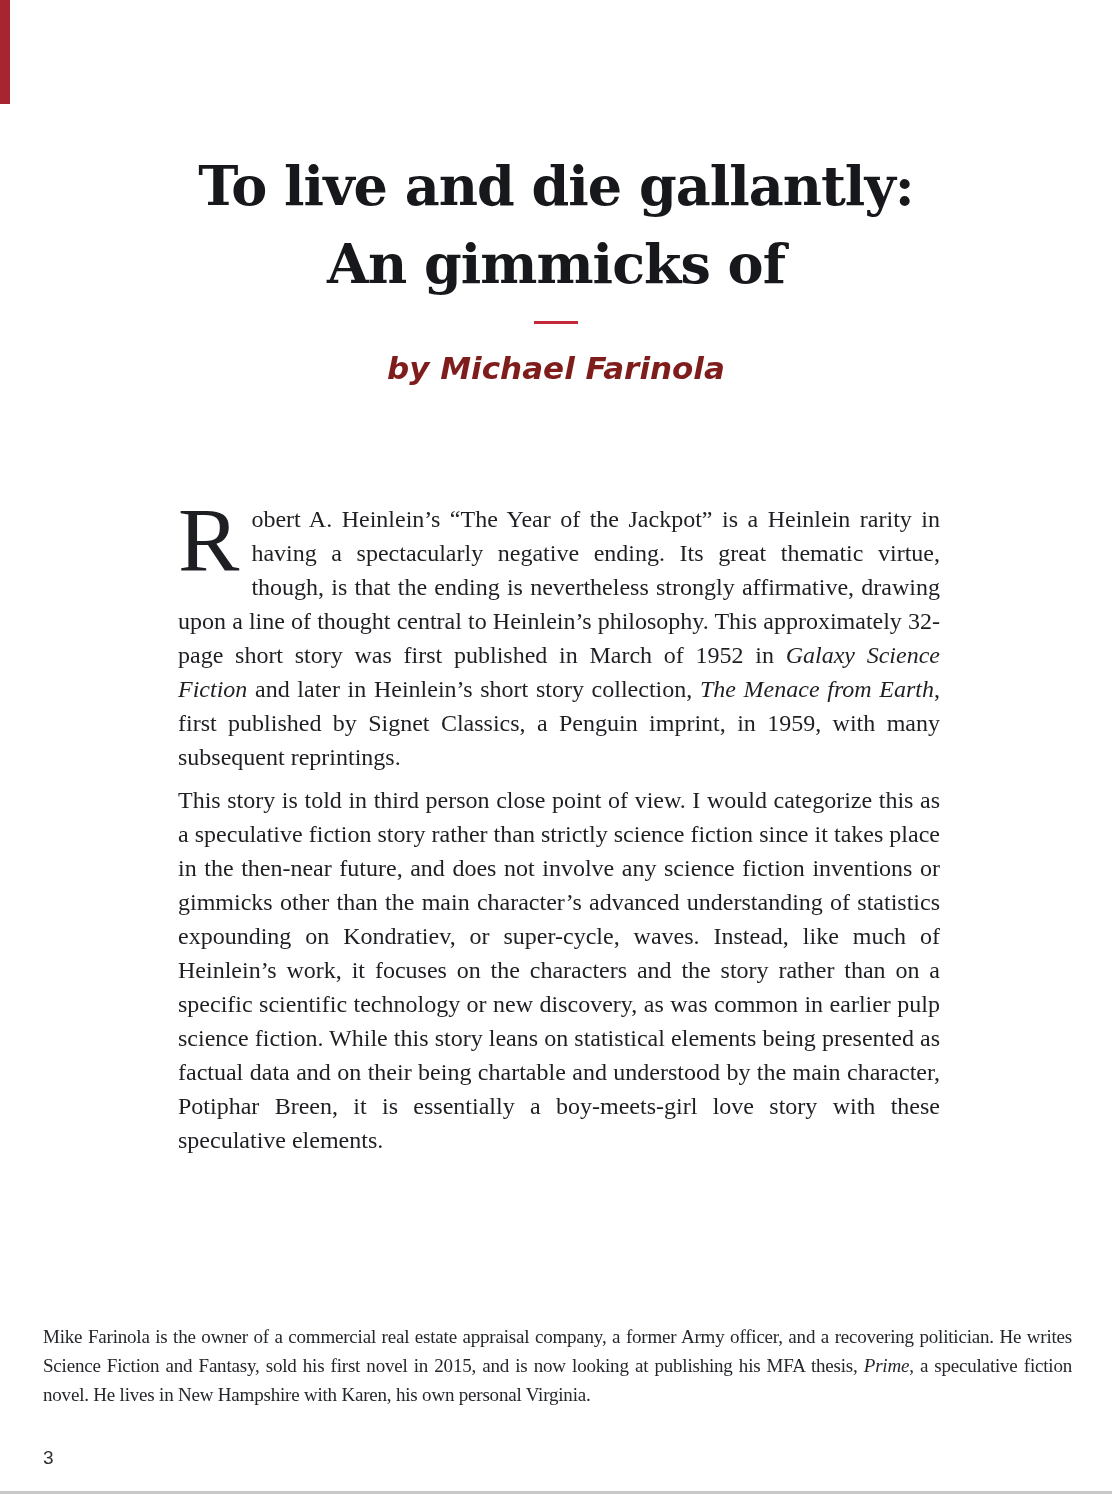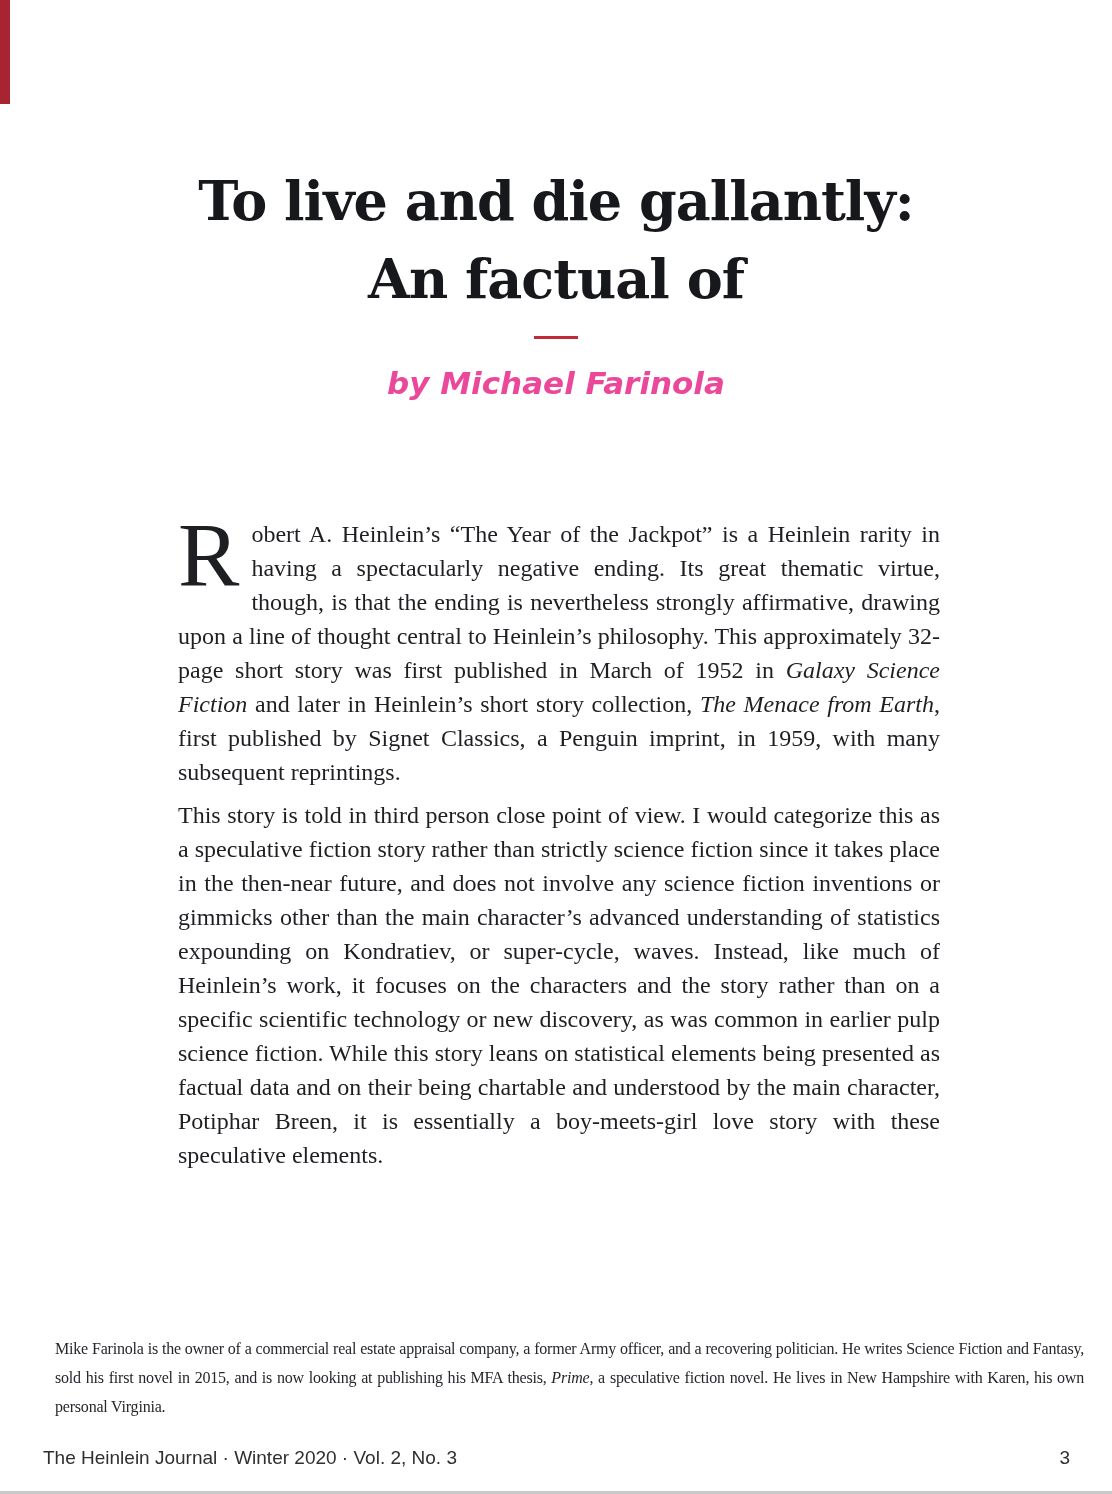--- a/index.html
+++ b/index.html
@@ -12,41 +12,41 @@
     font-family: "Liberation Serif", serif;
   }
   .accent-bar {
     position: absolute;
     left: 0; top: 0;
     width: 10px; height: 104px;
     background: var(--accent_bar, #a72531);
   }
   .title-block { padding-top: 146px; text-align: center; }
   .title {
-    margin: 16px;
+    margin: 1px;
     font-family: "DejaVu Serif", serif;
     font-weight: 700;
     font-size: 54px;
     line-height: 78px;
     letter-spacing: -1px;
     color: #17181c;
   }
   .title-line { display: block; }
   .divider {
     width: 44px; height: 3px;
     margin: 18px auto 0;
     background: var(--divider, #c4293a);
   }
   .byline {
     margin-top: 26px;
     font-family: "DejaVu Sans", sans-serif;
     font-weight: 700;
     font-style: italic;
     font-size: 31px;
-    color: #ec4899;
+    color: #7f1d1d;
   }
   .article-body {
     margin: 116px 0 0 178px;
     width: 762px;
     font-size: 24px;
     line-height: 34px;
     color: #1e1f23;
     text-align: justify;
   }
   .para { margin: 0; }
@@ -58,22 +58,22 @@
     line-height: 72px;
     padding: 2px 12px 0 0;
     color: #1e1f23;
   }
   .para i, .bio i { font-style: italic; }
   .bio {
     position: absolute;
     left: 43px;
     width: 1029px;
     top: 1322px;
-    margin: 12px;
-    font-size: 16px;
+    margin: 0;
+    font-size: 19px;
     line-height: 29px;
     letter-spacing: -0.2px;
     color: #24272c;
     text-align: justify;
   }
   .footer-line {
     position: absolute;
     left: 43px; right: 42px;
     top: 1447px;
     display: flex;
@@ -92,32 +92,31 @@
 </style>
 </head>
 <body>
 
 <div class="page">
   <div class="accent-bar"></div>
 
   <header class="title-block">
     <h1 class="title">
       <span class="title-line">To live and die gallantly:</span>
-      <span class="title-line">An factual of</span>
+      <span class="title-line">An gimmicks of</span>
     </h1>
     <div class="divider"></div>
     <div class="byline">by Michael Farinola</div>
   </header>
 
   <main class="article-body">
     <p class="para"><span class="dropcap">R</span><span><span>obert A. Heinlein’s “The Year of the Jackpot” is a Heinlein rarity in having a spectacularly negative ending. Its great thematic virtue, though, is that the ending is nevertheless strongly affirmative, drawing upon a line of thought central to Heinlein’s philosophy. This approximately 32-page short story was first published in March of 1952 in </span><i>Galaxy Science Fiction</i><span> and later in Heinlein’s short story collection, </span><i>The Menace from Earth</i><span>, first published by Signet Classics, a Penguin imprint, in 1959, with many subsequent reprintings.</span></span></p>
     <p class="para"><span><span>This story is told in third person close point of view. I would categorize this as a speculative fiction story rather than strictly science fiction since it takes place in the then-near future, and does not involve any science fiction inventions or gimmicks other than the main character’s advanced understanding of statistics expounding on Kondratiev, or super-cycle, waves. Instead, like much of Heinlein’s work, it focuses on the characters and the story rather than on a specific scientific technology or new discovery, as was common in earlier pulp science fiction. While this story leans on statistical elements being presented as factual data and on their being chartable and understood by the main character, Potiphar Breen, it is essentially a boy-meets-girl love story with these speculative elements.</span></span></p>
   </main>
 
   <p class="bio"><span>Mike Farinola is the owner of a commercial real estate appraisal company, a former Army officer, and a recovering politician. He writes Science Fiction and Fantasy, sold his first novel in 2015, and is now looking at publishing his MFA thesis, </span><i>Prime</i><span>, a speculative fiction novel. He lives in New Hampshire with Karen, his own personal Virginia.</span></p>
 
   <div class="footer-line">
-    <span>The Heinlein Journal · Winter 2020 · Vol. 2, No. 3</span>
     <span>3</span>
   </div>
 
   <div class="bottom-edge"></div>
 </div>
 
 </body></html>

